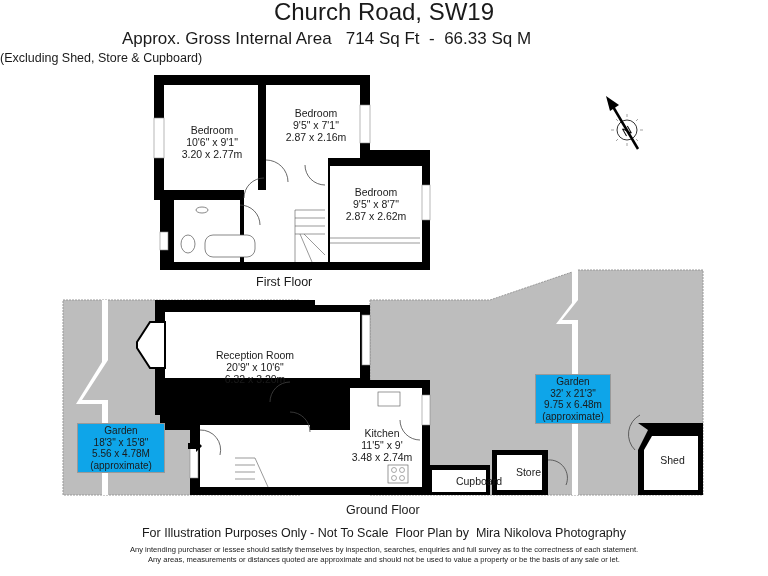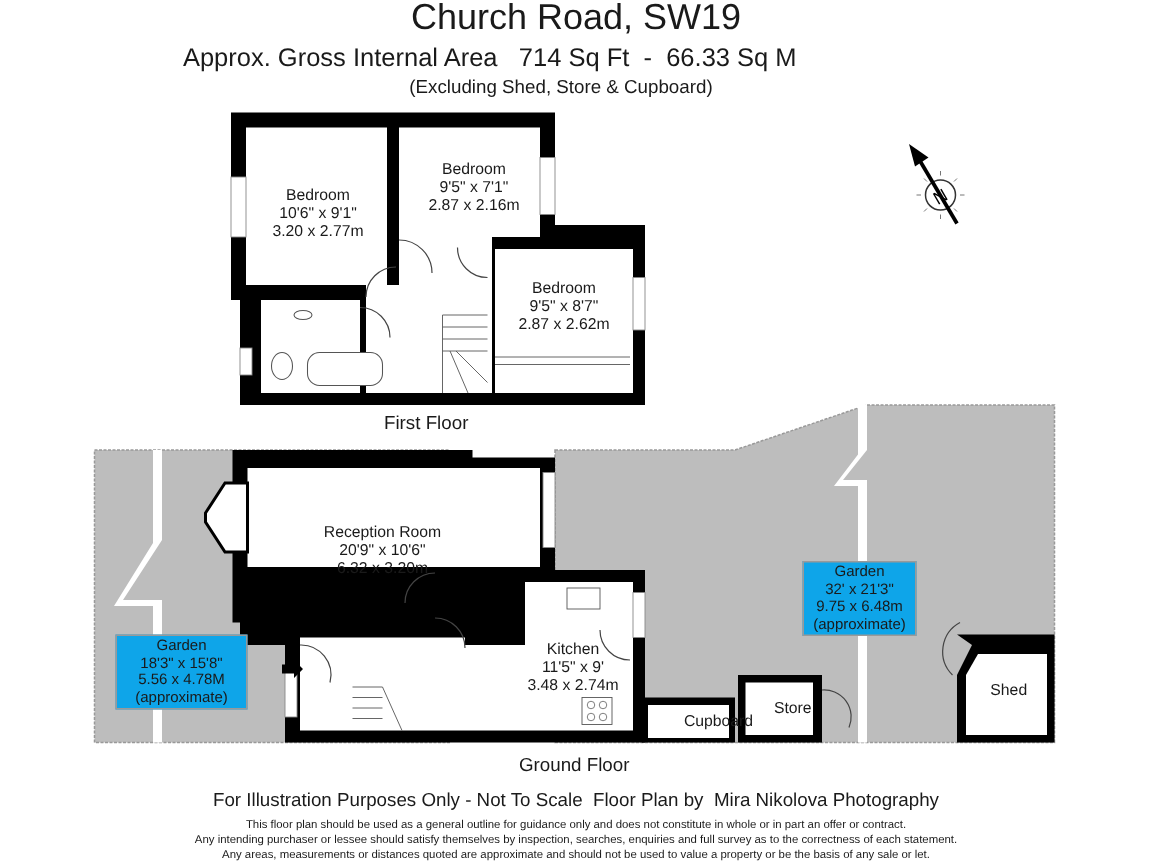--- a/index.html
+++ b/index.html
@@ -1,20 +1,20 @@
 <!DOCTYPE html>
 <html><head>
 <meta charset="utf-8">
 <style>
   html, body { margin:0; padding:0; background:#ffffff; }
   body { width:768px; height:576px; position:relative; overflow:hidden; font-family:"Liberation Sans", sans-serif; color:#1a1a1a; }
   .abs { position:absolute; }
   .title { left:0; width:768px; top:-2px; text-align:center; font-size:24px; }
   .subtitle { left:0; width:653px; top:29px; text-align:center; font-size:17px; }
-  .subtitle2 { left:0; width:708px; top:51px; text-align:center; font-size:12.5px;margin-left:20px; }
+  .subtitle2 { left:0; width:708px; top:51px; text-align:left; font-size:12.5px; }
   svg.plan { position:absolute; left:0; top:0; }
   .room-label { position:absolute; text-align:center; font-size:10.5px; line-height:12px; }
   .garden-label { position:absolute; text-align:center; font-size:10px; line-height:11.5px; background:#0ea5e9; border:1px solid #999; padding:1px 3px; }
   .floor-label { position:absolute; font-size:12.5px; }
   .footer1 { left:0; width:768px; top:526px; text-align:center; font-size:12.5px; }
   .footer2 { left:0; width:768px; top:545px; text-align:center; font-size:7.6px; line-height:10px; }
 </style>
 </head>
 <body>
 
@@ -180,16 +180,15 @@
 <div class="garden-label" style="left:535px; top:374px; width:68px;">
   <div>Garden</div>
   <div>32' x 21'3"</div>
   <div>9.75 x 6.48m</div>
   <div>(approximate)</div>
 </div>
 <div class="floor-label" style="left:346px; top:503px;">Ground Floor</div>
 
 <div class="abs footer1" style="white-space:pre;">For Illustration Purposes Only - Not To Scale  Floor Plan by  Mira Nikolova Photography</div>
 <div class="abs footer2">
-  <div>This floor plan should be used as a general outline for guidance only and does not constitute in whole or in part an offer or contract.</div>
   <div>Any intending purchaser or lessee should satisfy themselves by inspection, searches, enquiries and full survey as to the correctness of each statement.</div>
   <div>Any areas, measurements or distances quoted are approximate and should not be used to value a property or be the basis of any sale or let.</div>
 </div>
 
 </body></html>

